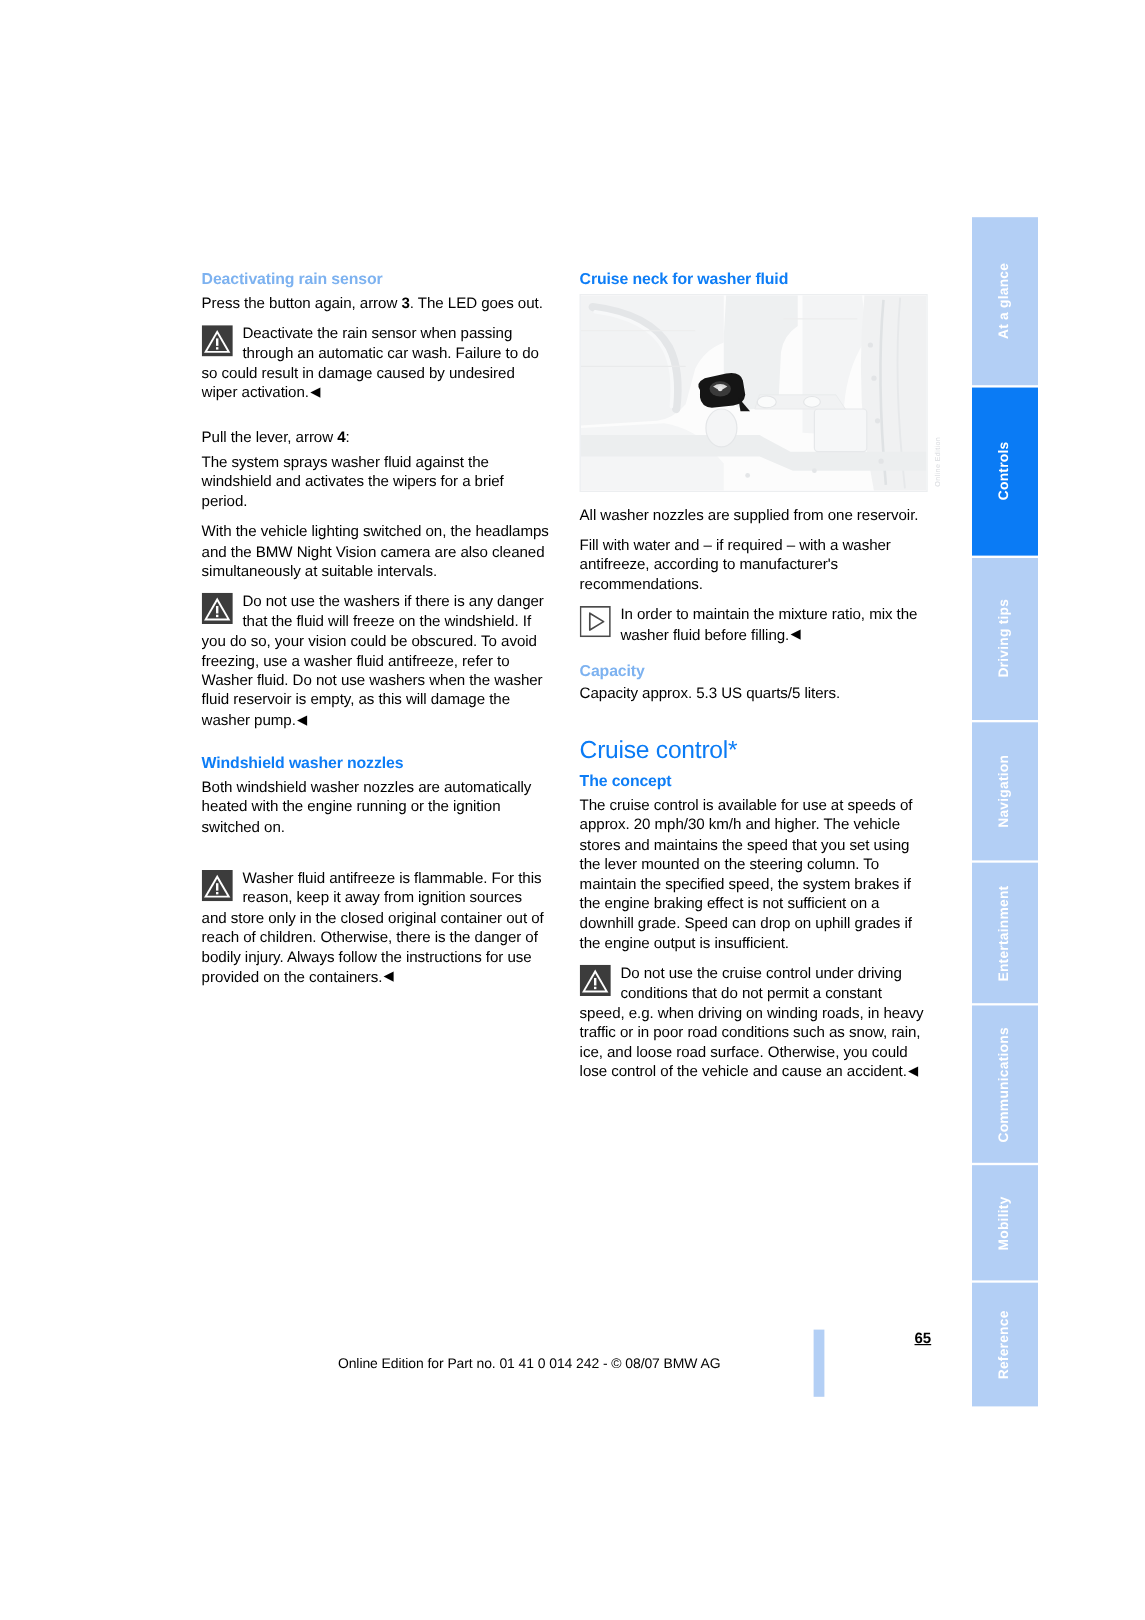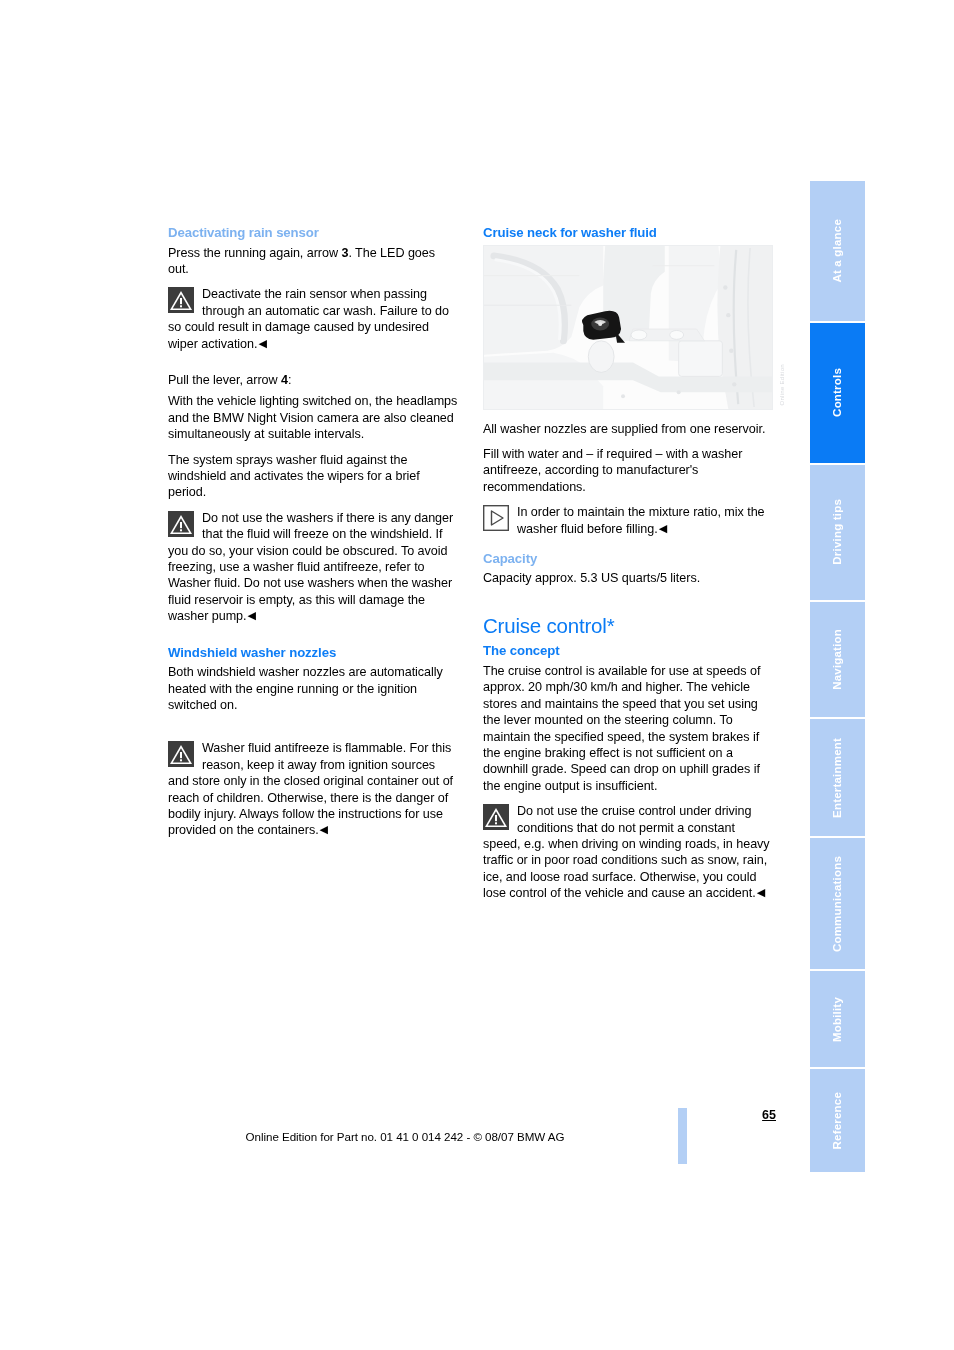--- a/index.html
+++ b/index.html
@@ -176,20 +176,21 @@
   }
   .footer-line {
     position: absolute;
     left: 0;
     top: 22px;
     width: 810px;
     text-align: center;
     font-size: 11.6px;
     color: #000000;
     letter-spacing: -0.05px;
+    padding-left: 36px;
   }
   .footer-bar {
     position: absolute;
     left: 678px;
     top: 0px;
     width: 9px;
     height: 56px;
     background: #b3cff5;
   }
 </style>
@@ -222,43 +223,43 @@
     </div>
     <div class="tab" style="height:105px">
       <span>Reference</span>
     </div>
   </div>
 
   <div class="col col-left">
 
     <h3 class="subtle">Deactivating rain sensor</h3>
 
-    <p class="body"><span>Press the running again, arrow </span><b>3</b><span>. The LED goes out.</span></p>
+    <p class="body"><span>Press the button again, arrow </span><b>3</b><span>. The LED goes out.</span></p>
 
     <div class="note">
       <span class="ico">
         <svg width="26" height="26" viewBox="0 0 26 26">
           <rect x="0" y="0" width="26" height="26" fill="#3c3c3c"></rect>
           <polygon points="13,4 24,23 2,23" fill="#ffffff"></polygon>
           <polygon points="13,7.2 21.3,21.4 4.7,21.4" fill="#3c3c3c"></polygon>
           <rect x="12" y="11" width="2" height="6.2" fill="#ffffff"></rect>
           <rect x="12" y="18.3" width="2" height="2" fill="#ffffff"></rect>
         </svg>
       </span>
       <span>Deactivate the rain sensor when passing through an automatic car wash. Failure to do so could result in damage caused by undesired wiper activation.</span><span class="arrow-end">◀</span>
     </div>
 
     <div class="spacer-md"></div>
 
 
     <p class="body tight"><span>Pull the lever, arrow </span><b>4</b><span>:</span></p>
 
+    <p class="body">The system sprays washer fluid against the windshield and activates the wipers for a brief period.</p>
+
     <p class="body">With the vehicle lighting switched on, the headlamps and the BMW Night Vision camera are also cleaned simultaneously at suitable intervals.</p>
-
-    <p class="body">The system sprays washer fluid against the windshield and activates the wipers for a brief period.</p>
 
     <div class="note">
       <span class="ico">
         <svg width="26" height="26" viewBox="0 0 26 26">
           <rect x="0" y="0" width="26" height="26" fill="#3c3c3c"></rect>
           <polygon points="13,4 24,23 2,23" fill="#ffffff"></polygon>
           <polygon points="13,7.2 21.3,21.4 4.7,21.4" fill="#3c3c3c"></polygon>
           <rect x="12" y="11" width="2" height="6.2" fill="#ffffff"></rect>
           <rect x="12" y="18.3" width="2" height="2" fill="#ffffff"></rect>
         </svg>

